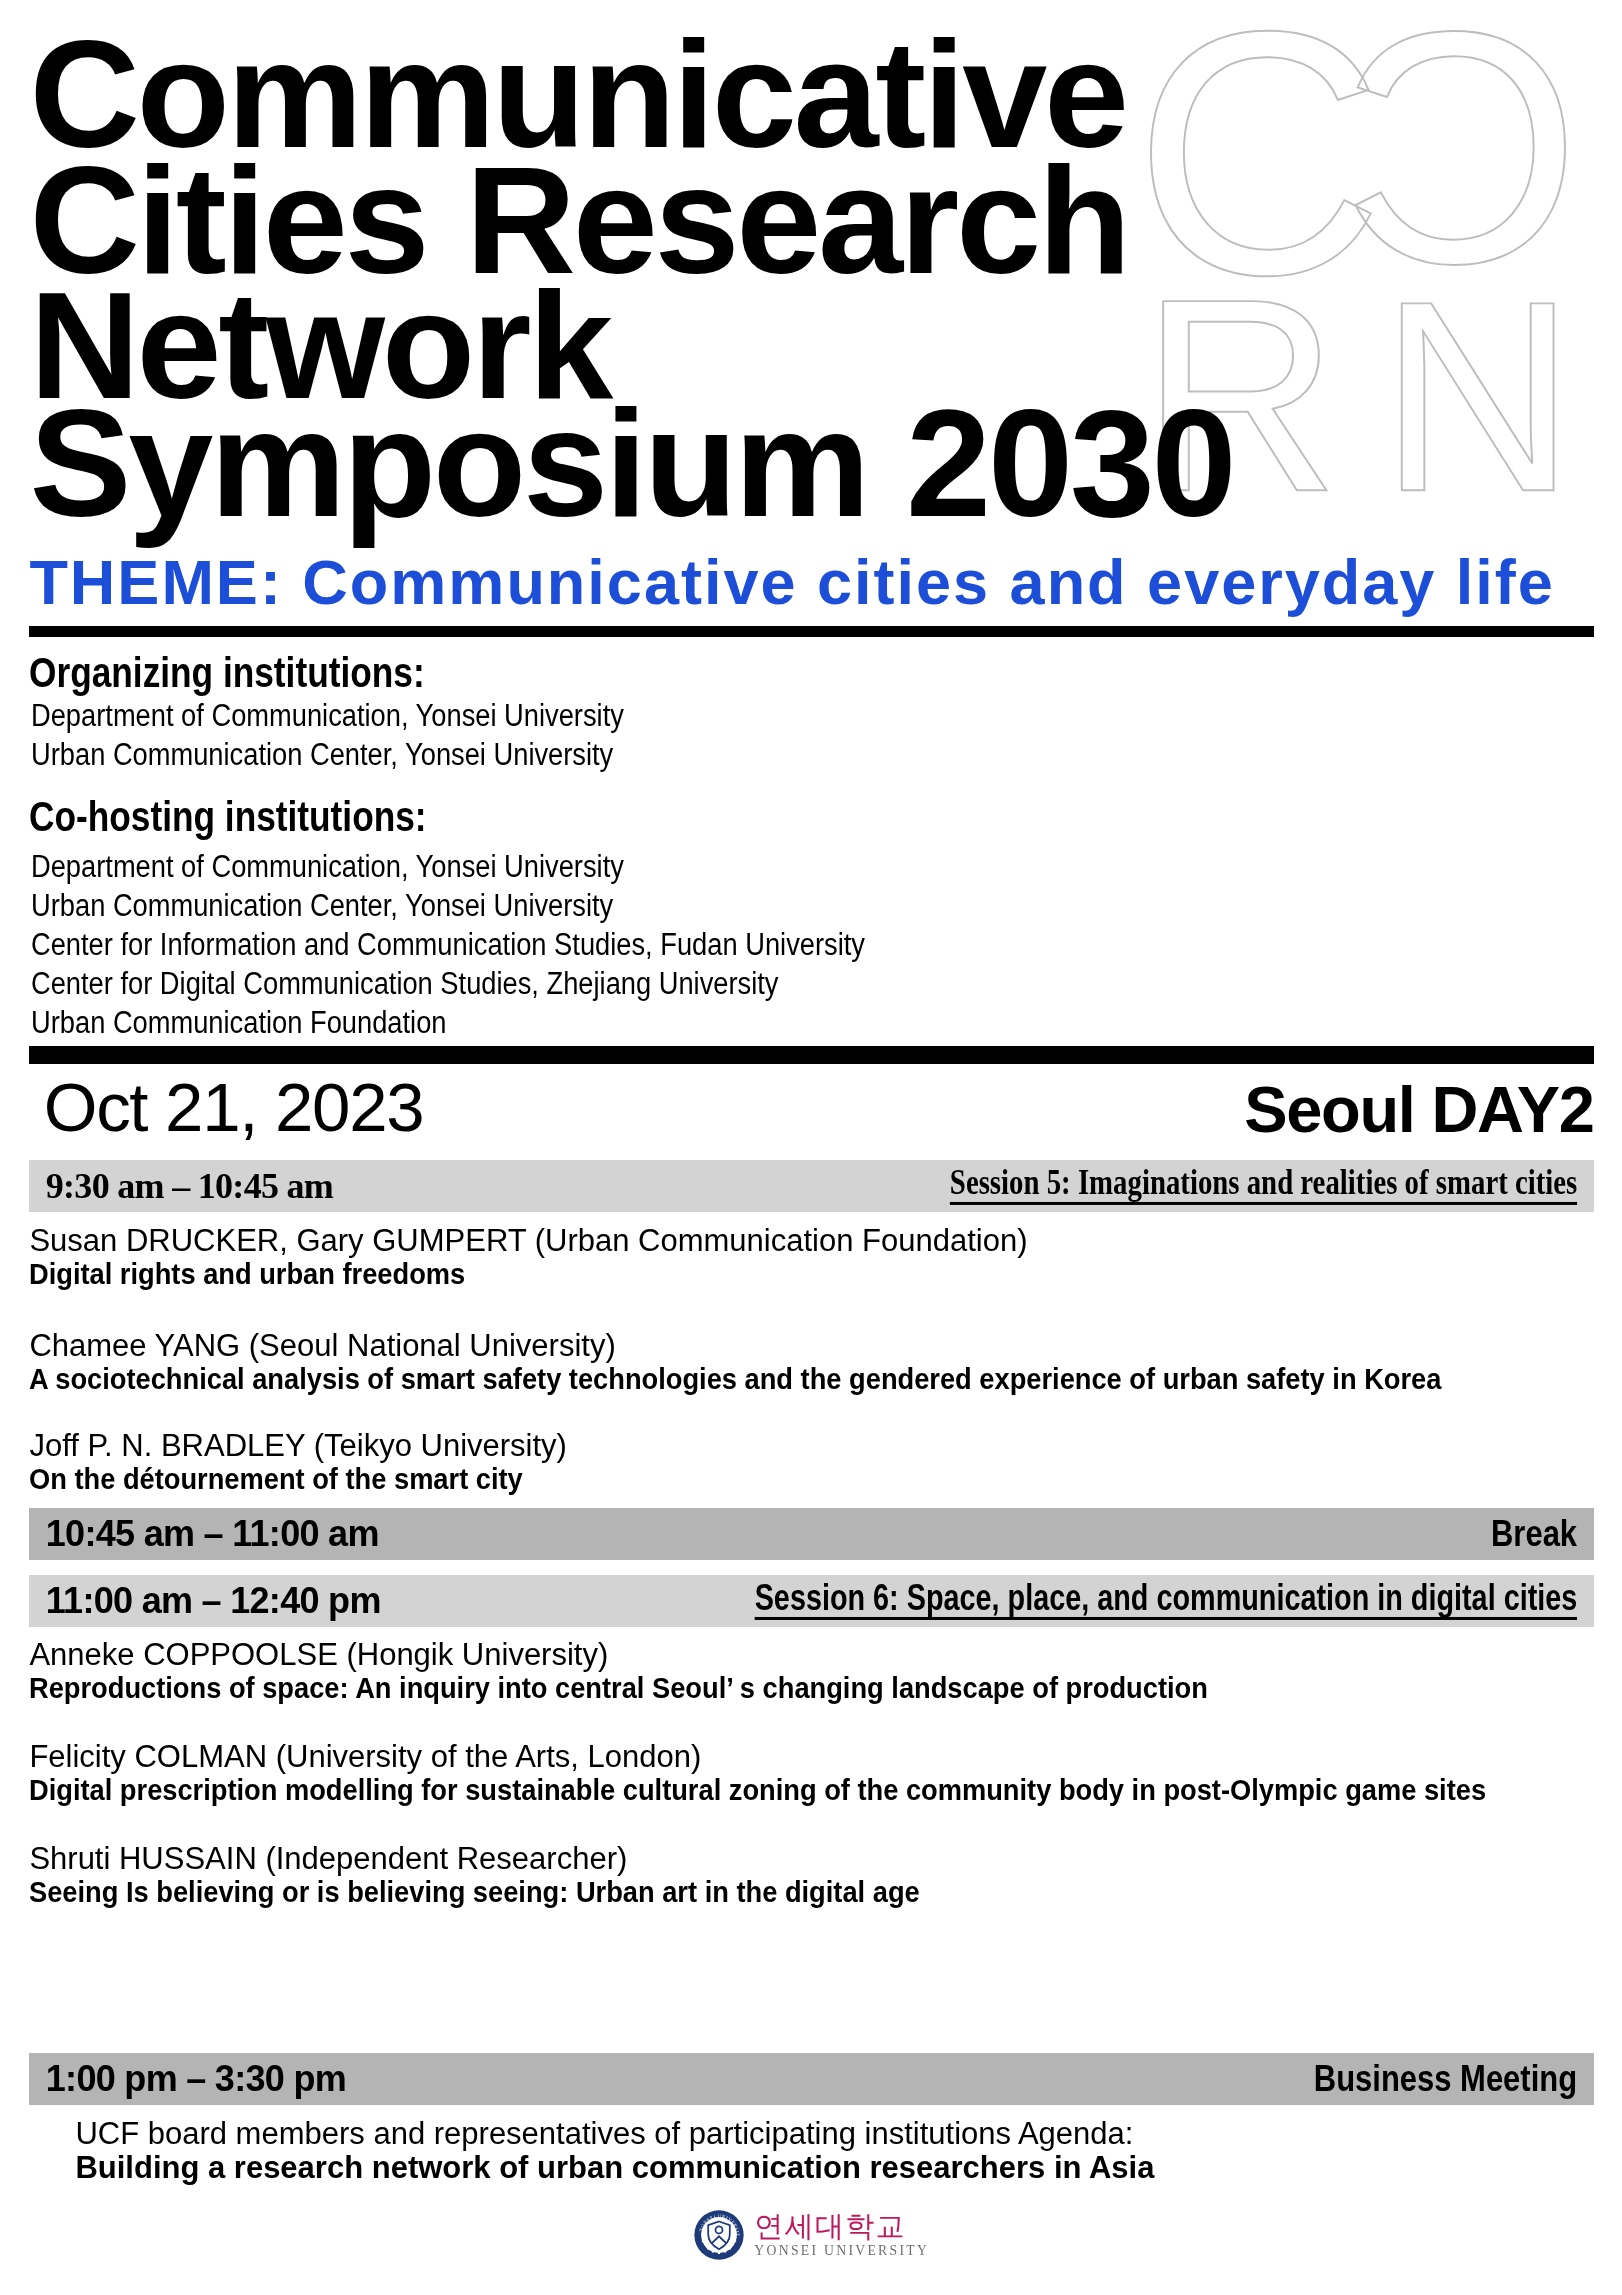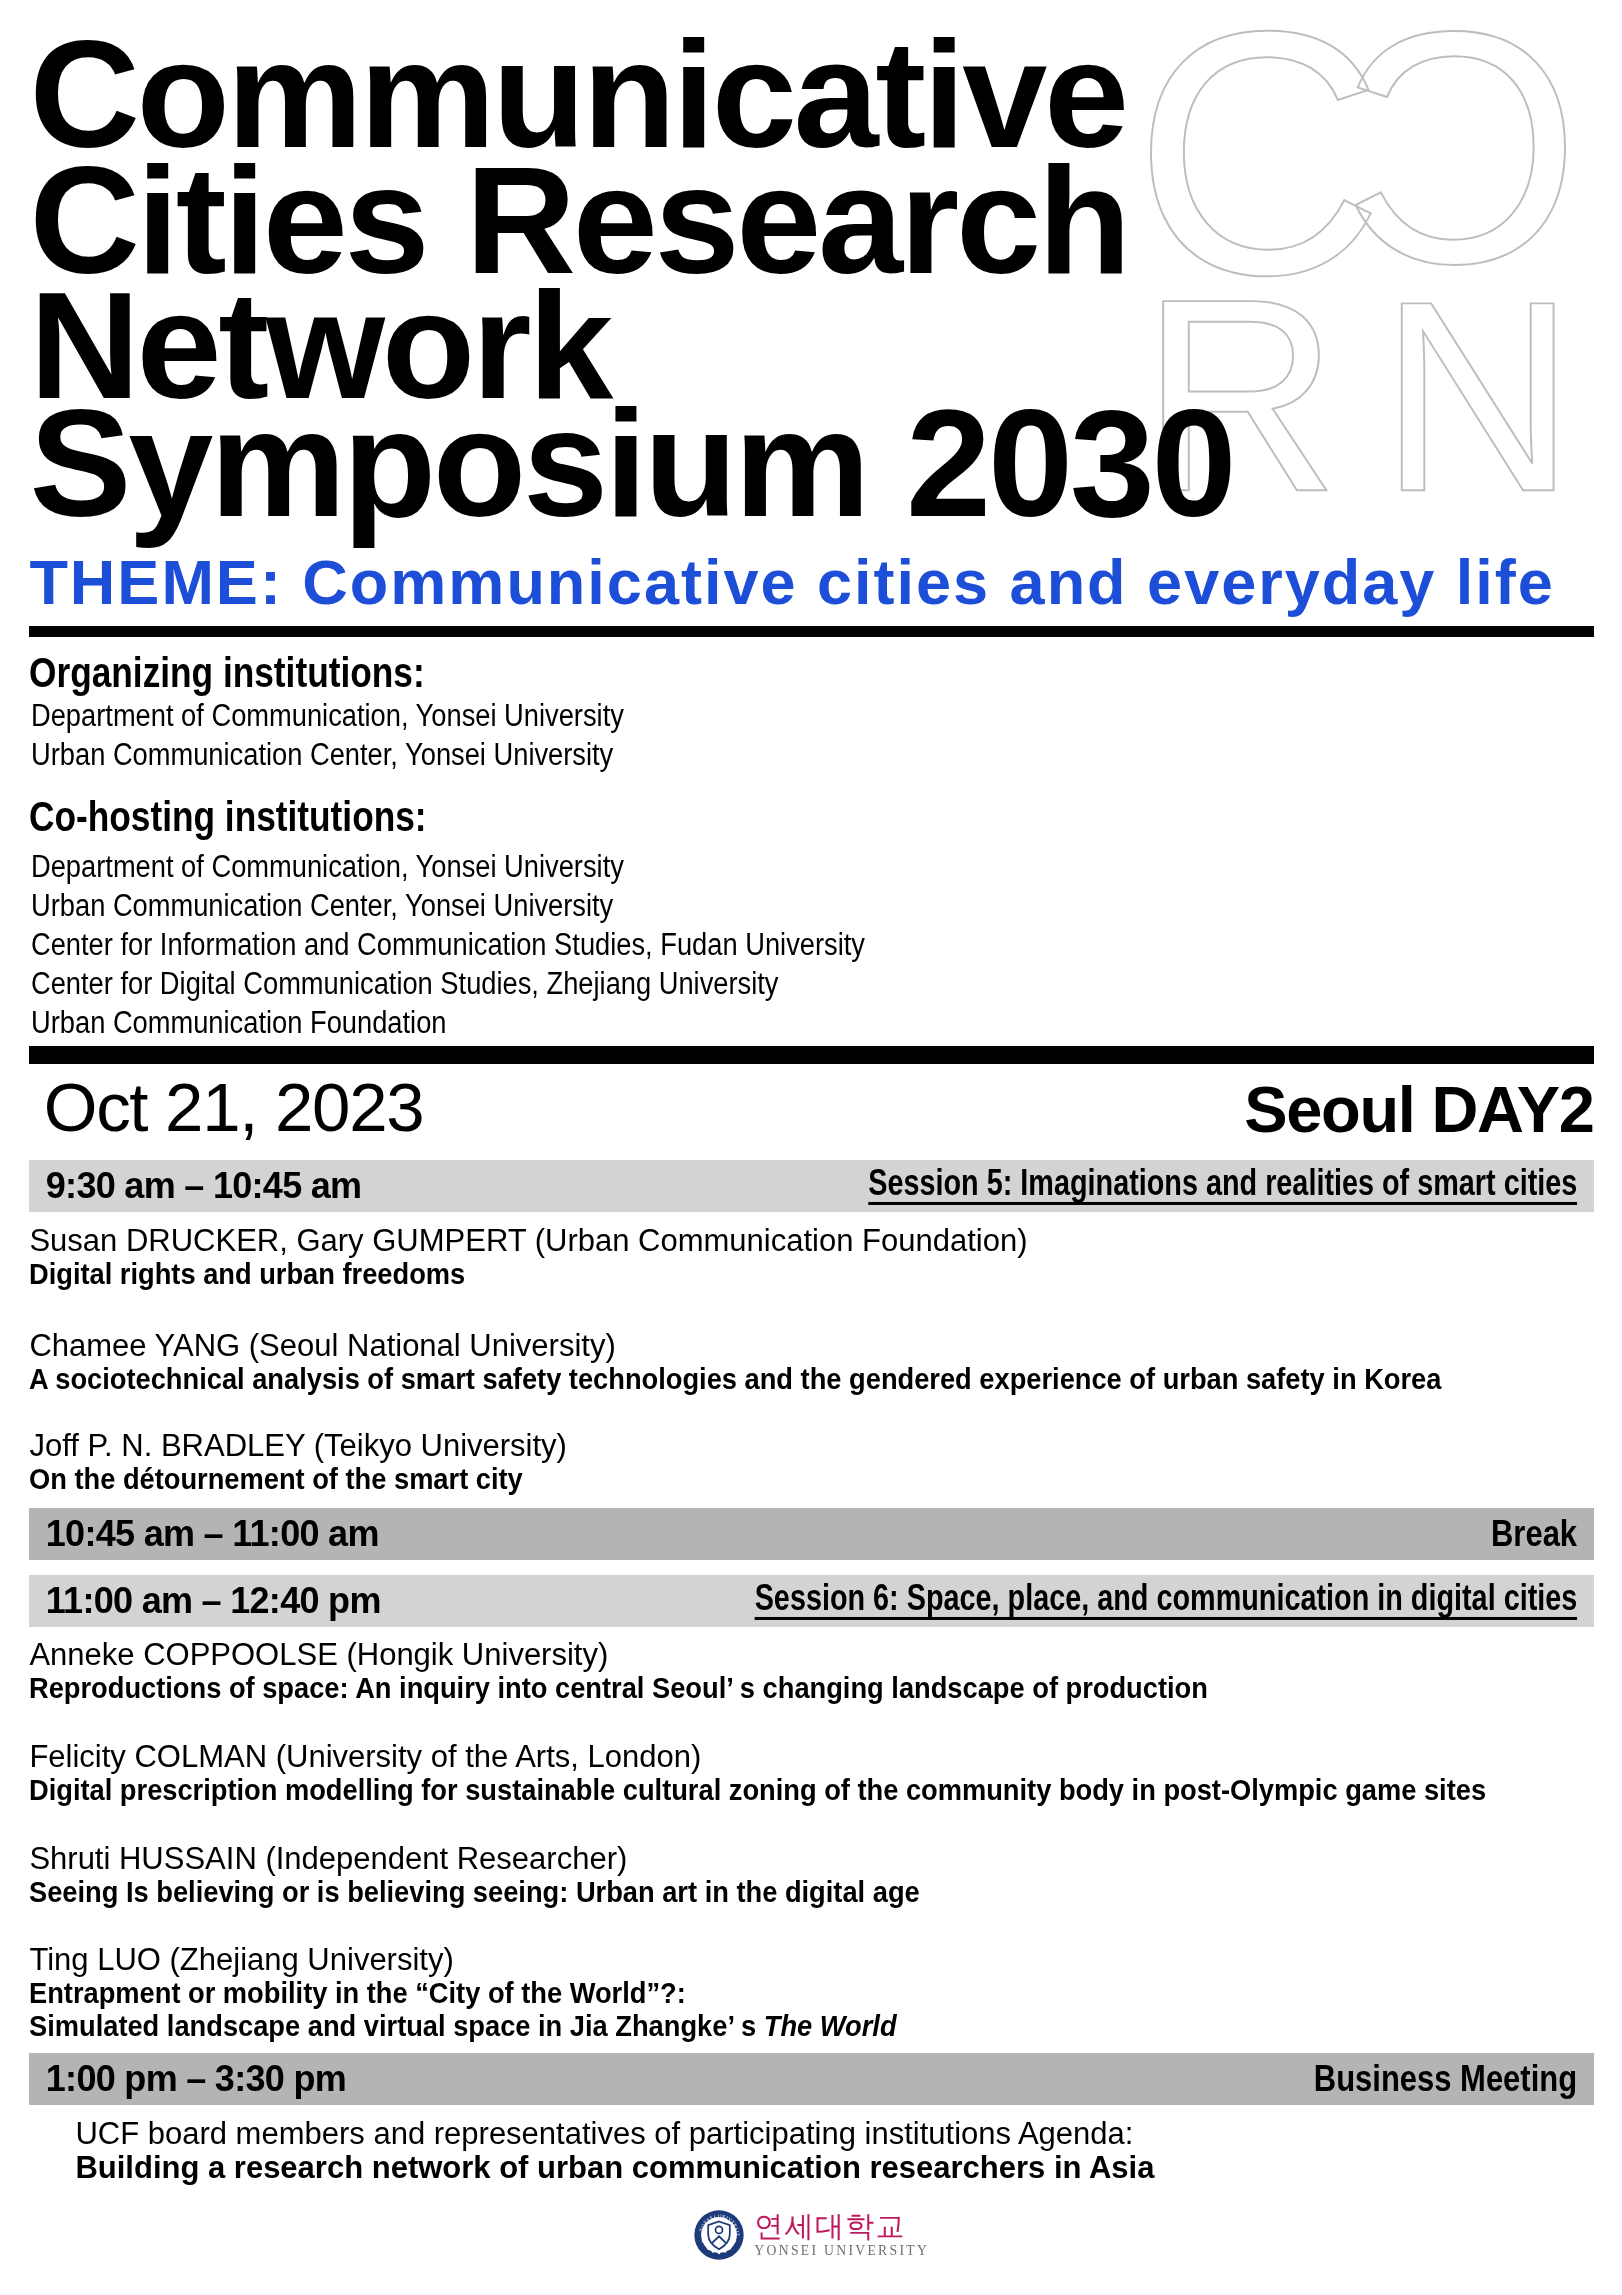--- a/index.html
+++ b/index.html
@@ -32,21 +32,21 @@
   #dayrow { position:absolute; left:29.4px; right:29.4px; top:1073px; height:69px;
             display:flex; justify-content:space-between; align-items:flex-end; }
   .daydate { font-size:69px; font-weight:400; letter-spacing:-1.3px; line-height:1;
              padding-left:14.4px; white-space:nowrap; }
   .dayloc  { font-size:65px; font-weight:700; letter-spacing:-1.3px; line-height:1; white-space:nowrap; }
 
   
   .bar { position:absolute; left:29.4px; right:29.4px; height:52px; }
   .bar.light { background:#d3d3d3; }
   .bar.dark  { background:#b4b4b4; }
-  #bar-s5 { top:1160px; } #bar-break { top:1508px; } #bar-s6 { top:1575px; } #bar-biz { top:2053px; }
+  #bar-s5 { top:1160px;font-family:Liberation Serif, serif; } #bar-break { top:1508px; } #bar-s6 { top:1575px; } #bar-biz { top:2053px; }
   .btime { position:absolute; left:16.4px; top:0; font-size:36px; font-weight:700;
            letter-spacing:-0.7px; line-height:52px; white-space:nowrap; }
   .slabel { position:absolute; right:16.4px; top:50%; font-size:36px; font-weight:700;
             white-space:nowrap; line-height:1.05;
             transform:translateY(-54%) scaleX(0.8); transform-origin:100% 50%;
             border-bottom:3.9px solid #000; }
   .blabel { position:absolute; right:16.4px; top:50%; font-size:36px; font-weight:700;
             white-space:nowrap; line-height:1.05;
             transform:translateY(-50%) scaleX(0.86); transform-origin:100% 50%; }
 
@@ -146,25 +146,20 @@
     <div class="ttl">Reproductions of space: An inquiry into central Seoul’ s changing landscape of production</div>
   </div>
   <div class="talk" id="t6b">
     <div class="speaker">Felicity COLMAN (University of the Arts, London)</div>
     <div class="ttl">Digital prescription modelling for sustainable cultural zoning of the community body in post-Olympic game sites</div>
   </div>
   <div class="talk" id="t6c">
     <div class="speaker">Shruti HUSSAIN (Independent Researcher)</div>
     <div class="ttl">Seeing Is believing or is believing seeing: Urban art in the digital age</div>
   </div>
-  <div class="talk" id="t6d">
-    <div class="speaker">Ting LUO (Zhejiang University)</div>
-    <div class="ttl">Entrapment or mobility in the “City of the World”?:</div>
-    <div class="ttl"><span>Simulated landscape and virtual space in Jia Zhangke’ s </span><span style="font-style:italic">The World</span></div>
-  </div>
 
   <div class="bar dark" id="bar-biz">
     <span class="btime">1:00 pm – 3:30 pm</span>
     <span class="blabel">Business Meeting</span>
   </div>
 
   <div class="talk" id="ucf">
     <div class="speaker">UCF board members and representatives of participating institutions Agenda:</div>
     <div class="ucfbold">Building a research network of urban communication researchers in Asia</div>
   </div>

